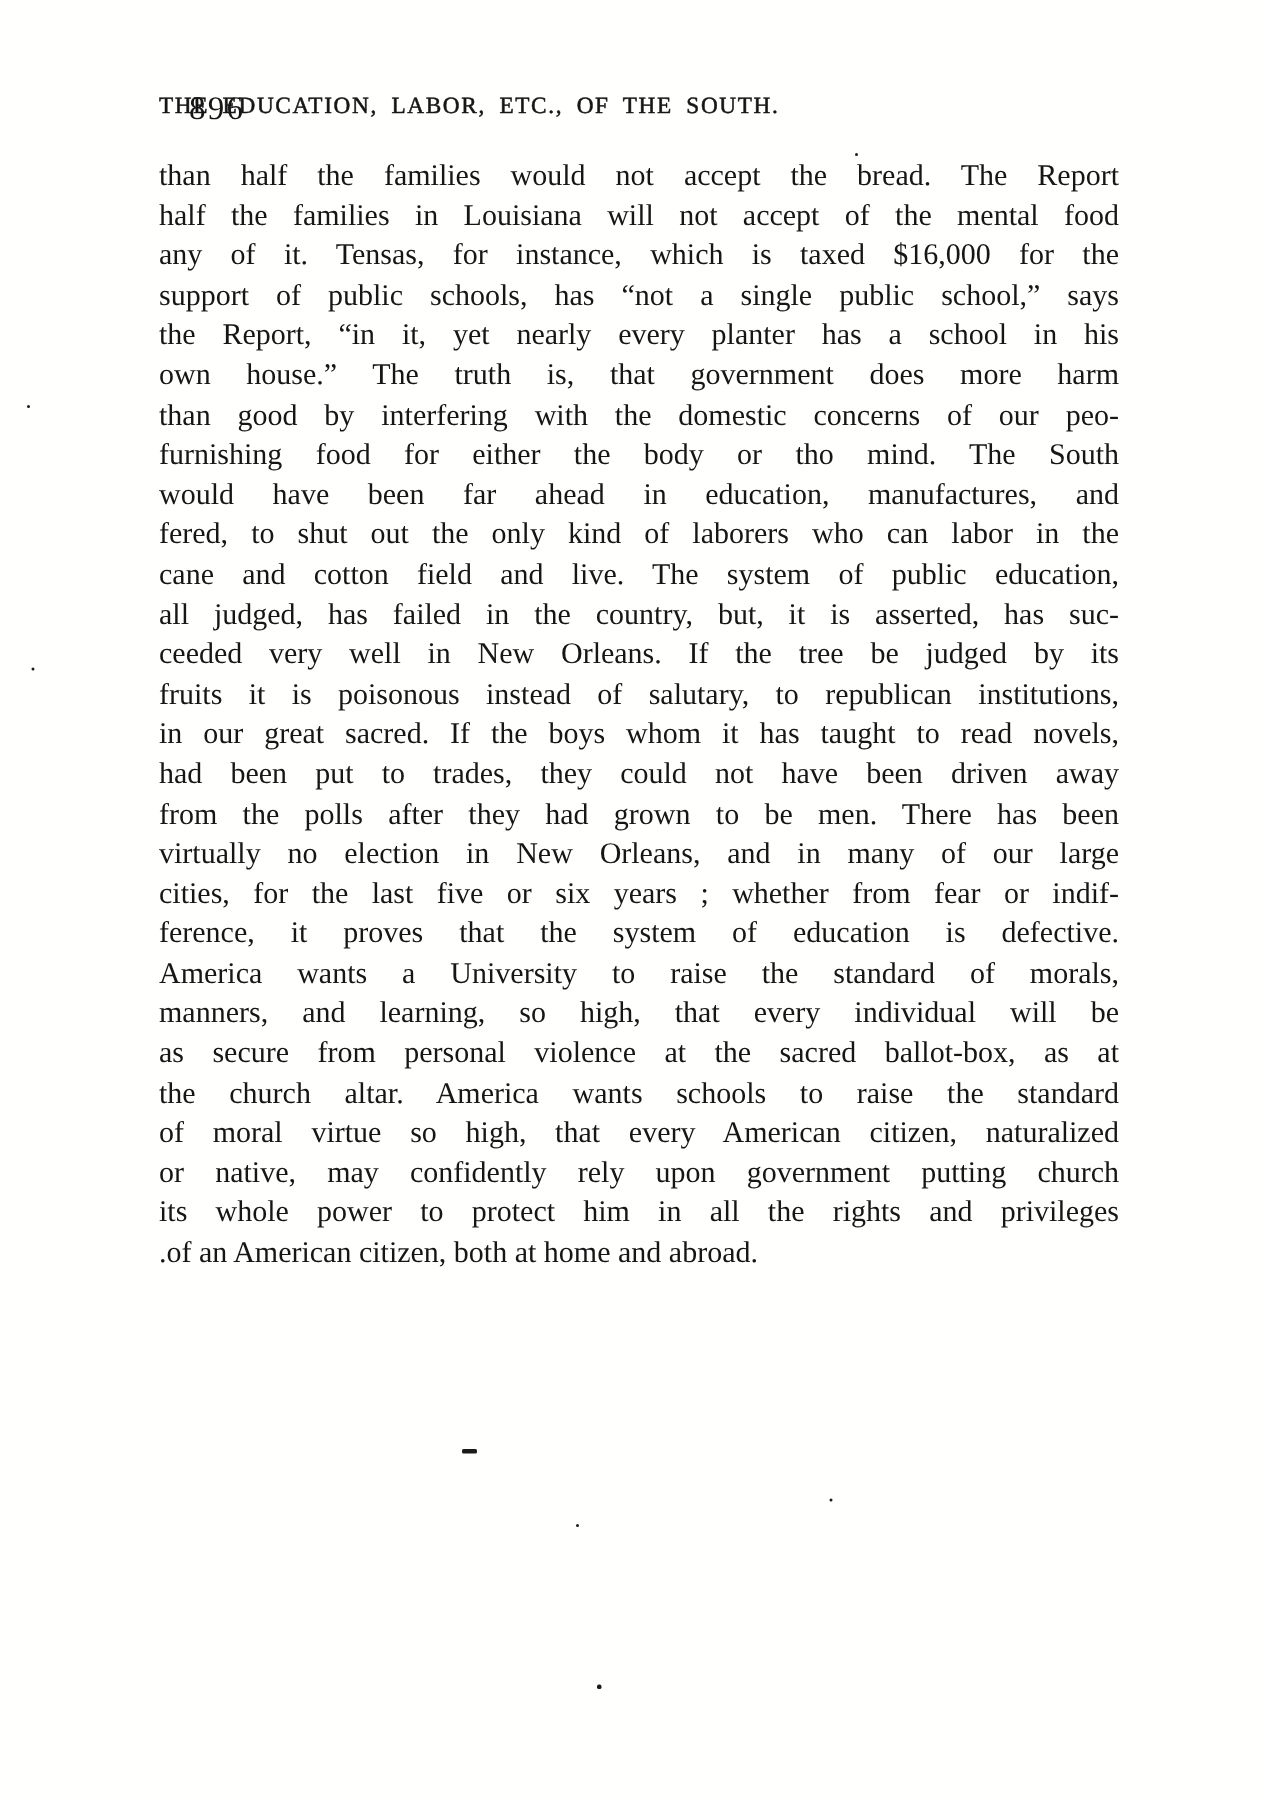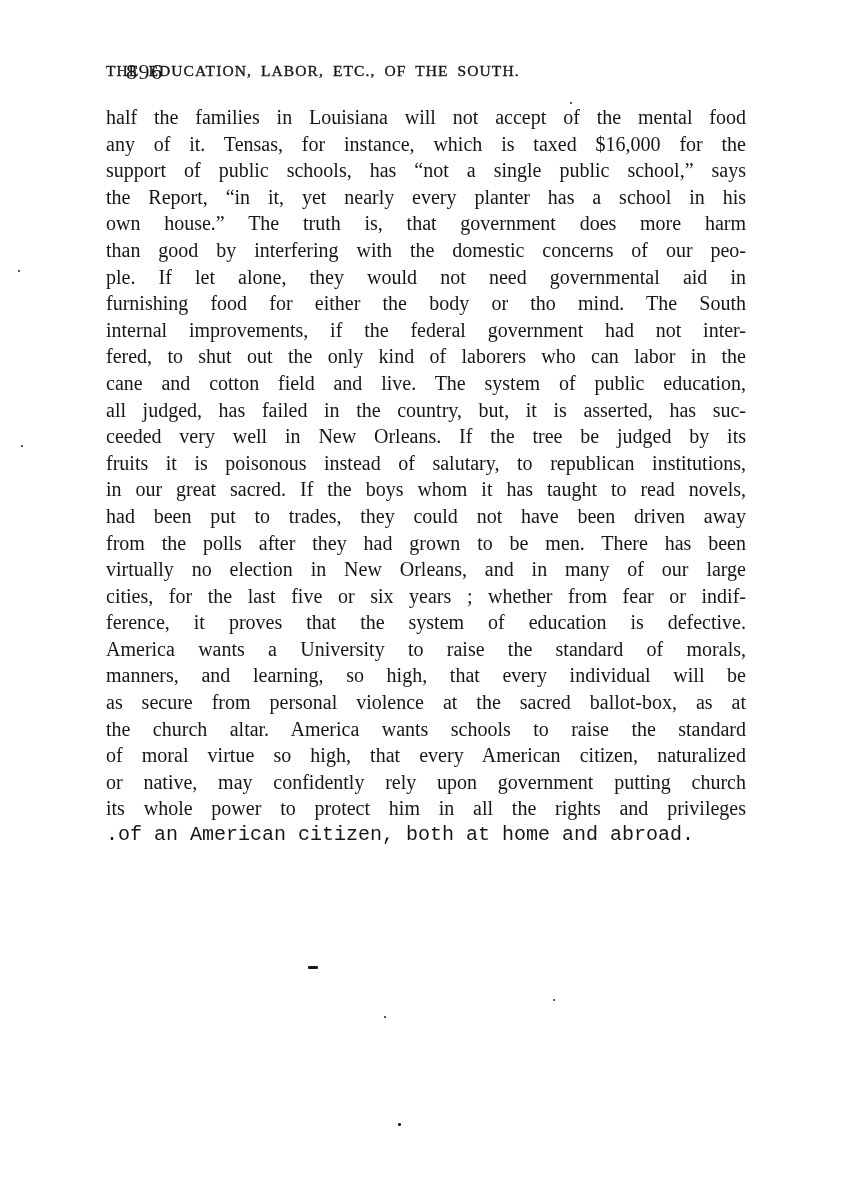--- a/index.html
+++ b/index.html
@@ -51,21 +51,20 @@
     width: 640px;
     font-size: 20px;
     line-height: 26.6px;
   }
   .line {
     text-align: justify;
     text-align-last: justify;
   }
   .line:last-child {
     text-align-last: left;
-    font-family: Liberation Mono, monospace;
   }
   .speck {
     position: absolute;
     background: #1b1b1b;
     border-radius: 50%;
     width: 2px;
     height: 2px;
   }
   .dash-mark {
     position: absolute;
@@ -81,29 +80,29 @@
 <body>
 
 <div class="page">
 
   <div class="page-header">
     <span class="page-num">896</span>
     <div class="running-title">THE EDUCATION, LABOR, ETC., OF THE SOUTH.</div>
   </div>
 
   <div class="body-text">
+      <div class="line">than half the families would not accept the bread.  The Report</div>
       <div class="line">half the families in Louisiana will not accept of the mental food</div>
       <div class="line">any of it.  Tensas, for instance, which is taxed $16,000 for the</div>
       <div class="line">support of public schools, has “not a single public school,” says</div>
       <div class="line">the Report, “in it, yet nearly every planter has a school in his</div>
       <div class="line">own house.”  The truth is, that government does more harm</div>
       <div class="line">than good by interfering with the domestic concerns of our peo-</div>
-      <div class="line">ple.  If let alone, they would not need governmental aid in</div>
       <div class="line">furnishing food for either the body or tho mind.  The South</div>
-      <div class="line">internal improvements, if the federal government had not inter-</div>
+      <div class="line">would have been far ahead in education, manufactures, and</div>
       <div class="line">fered, to shut out the only kind of laborers who can labor in the</div>
       <div class="line">cane and cotton field and live.  The system of public education,</div>
       <div class="line">all judged, has failed in the country, but, it is asserted, has suc-</div>
       <div class="line">ceeded very well in New Orleans.  If the tree be judged by its</div>
       <div class="line">fruits it is poisonous instead of salutary, to republican institutions,</div>
       <div class="line">in our great sacred.  If the boys whom it has taught to read novels,</div>
       <div class="line">had been put to trades, they could not have been driven away</div>
       <div class="line">from the polls after they had grown to be men.  There has been</div>
       <div class="line">virtually no election in New Orleans, and in many of our large</div>
       <div class="line">cities, for the last five or six years ; whether from fear or indif-</div>

